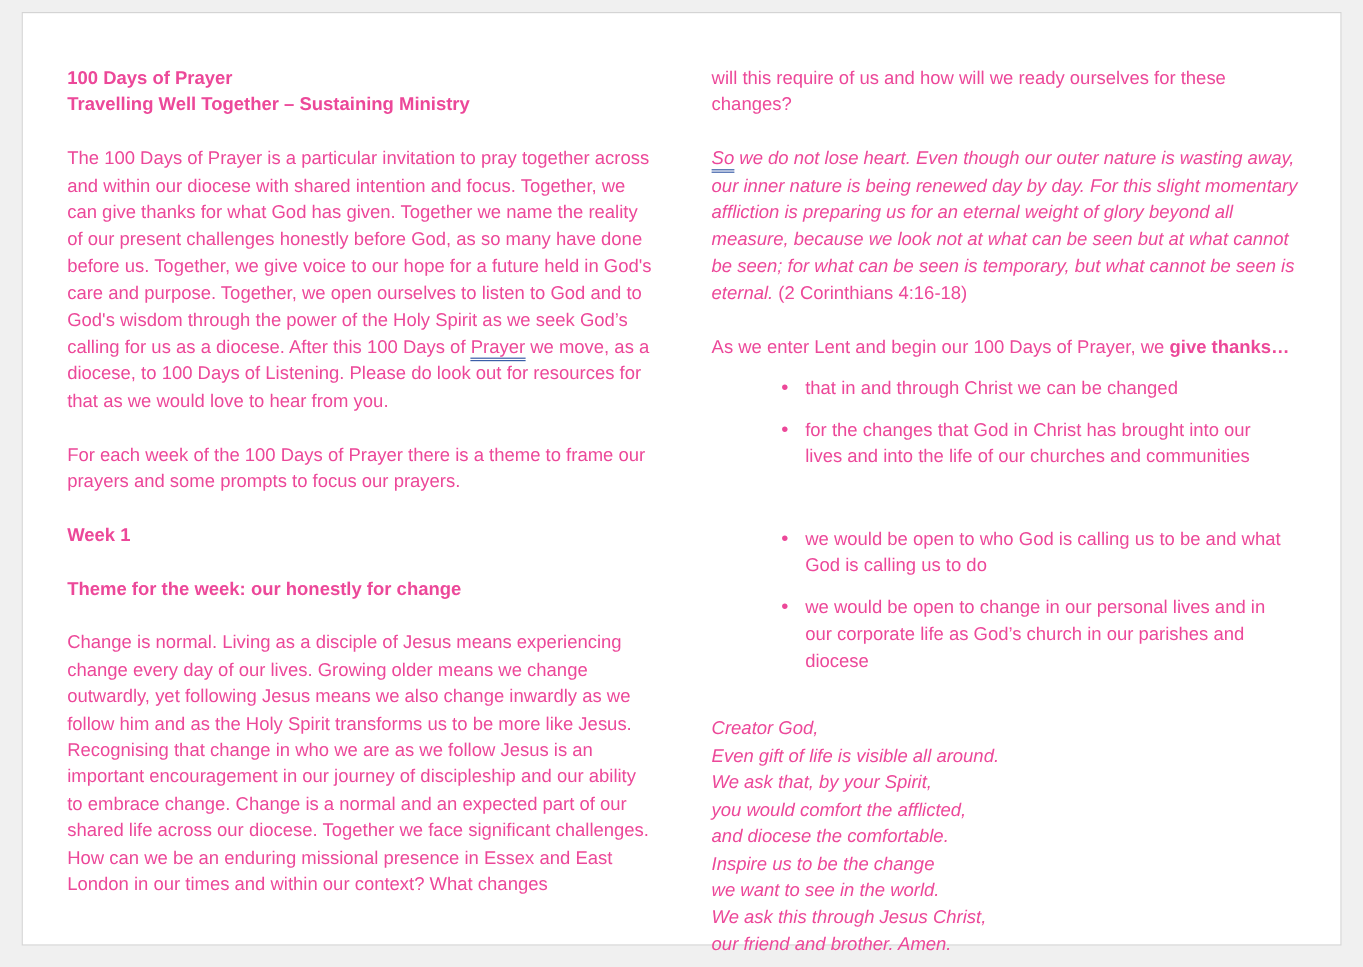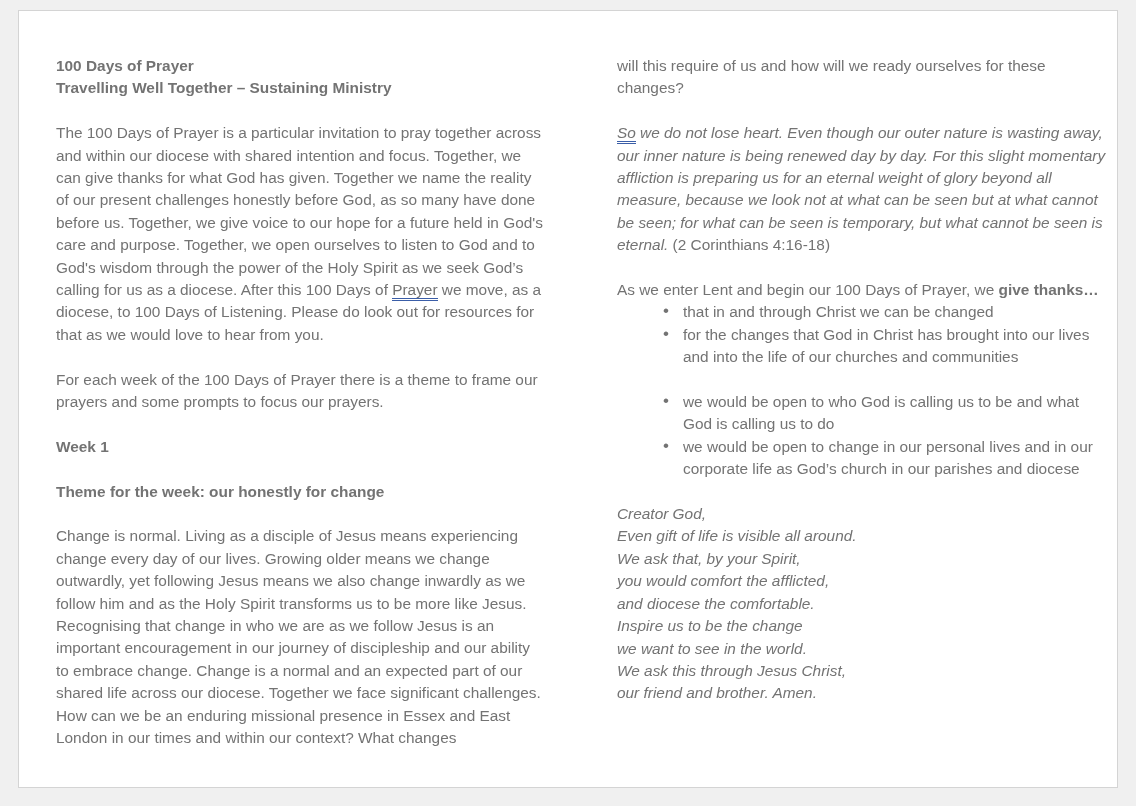--- a/index.html
+++ b/index.html
@@ -23,24 +23,24 @@
     background: #ffffff;
     border: 1px solid #d4d4d4;
     box-sizing: border-box;
   }
 
   .col {
     position: absolute;
     top: 44px;
     font-size: 15.4px;
     line-height: 22.4px;
-    color: #737373;
+    color: #ec4899;
   }
   #col-left  { left: 37px;  width: 490px; }
-  #col-right { left: 598px; width: 492px; }
+  #col-right { left: 574px; width: 492px; }
 
   p {
     margin: 0;
   }
   .blank {
     height: 22.4px;
   }
   .b    { font-weight: bold; margin-top: 11px; }
   .i    { font-style: italic; }
   .head { font-weight: bold; }
@@ -52,21 +52,21 @@
   }
 
   ul {
     margin: 0;
     padding: 0;
     list-style: none;
   }
   li {
     position: relative;
     padding-left: 66px;
-    margin: 0;
+    margin: 12px;
   }
   li::before {
     content: "\2022";
     position: absolute;
     left: 46px;
     top: -1px;
     font-size: 17px;
     line-height: 22.4px;
   }
 </style>

